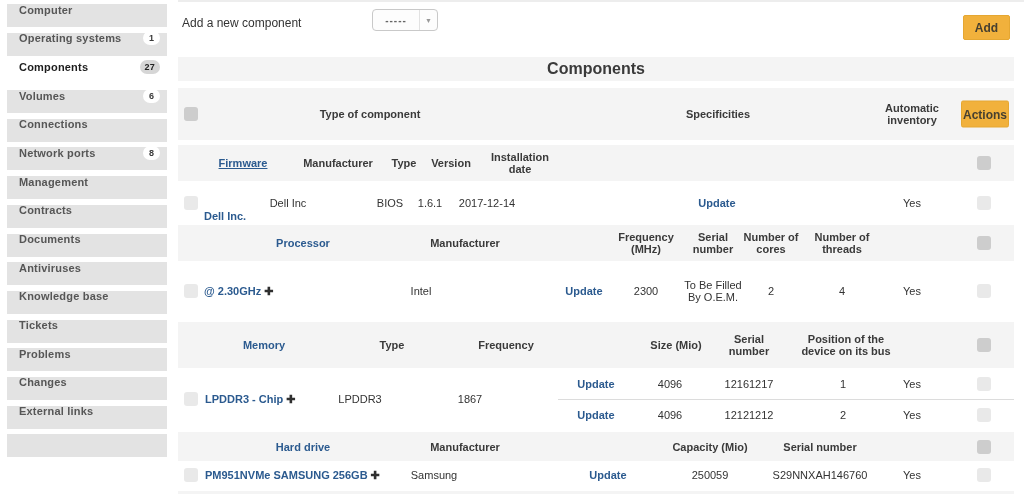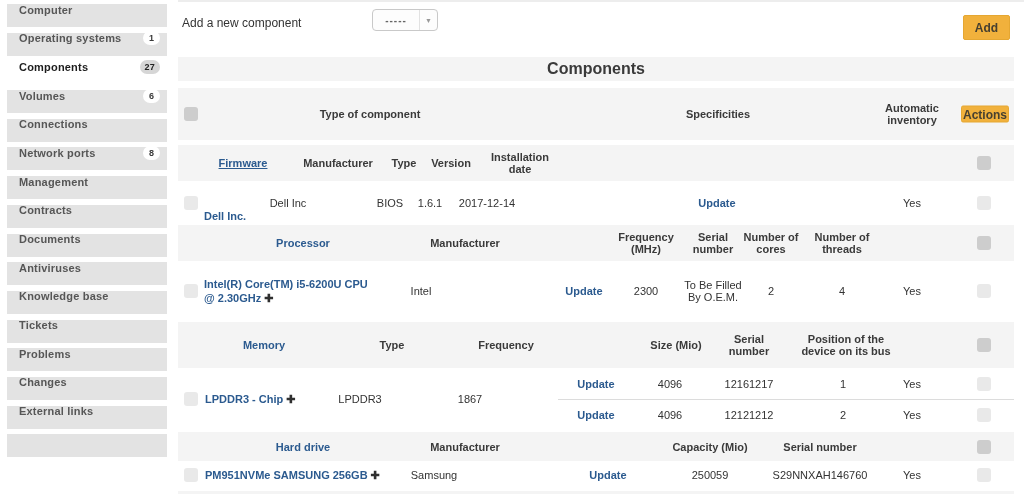--- a/index.html
+++ b/index.html
@@ -55,21 +55,21 @@
   .b { font-weight:bold; color:#3a3a3a; }
   .lk { color:#2b5a8f; font-weight:bold; cursor:pointer; }
   .namecell { line-height:14px; font-weight:bold; color:#2b5a8f; cursor:pointer; }
   .namecell .nline { display:block; }
   .plus { color:#2f2f2f; font-weight:bold; margin-left:3px; }
   .chk { position:absolute; top:50%; transform:translateY(-50%); width:14px; height:14px; border-radius:3px; cursor:pointer; }
   .chk.d { background:#cdcdcd; }
   .chk.l { background:#e9e9e9; }
   .chk.left { left:6px; }
   .chk.right { left:799px; }
-  #actions-button { position:absolute; left:783px; top:50%; transform:translateY(-50%); width:48px; height:17px; }
+  #actions-button { position:absolute; left:783px; top:50%; transform:translateY(-50%); width:48px; height:27px; }
   .mem-sub { position:absolute; left:0; width:836px; height:31px; }
   .mem-divider { position:absolute; top:31px; left:380px; right:0; height:1px; background:#dcdcdc; }
   .title-center { position:absolute; left:0; right:0; top:50%; transform:translateY(-50%); text-align:center; }
 </style>
 </head>
 <body>
 
 <nav id="sidebar">
     <div class="side-item">
     <span class="side-label">Computer</span>
@@ -189,21 +189,20 @@
     <span class="c b w" style="left:468px; width:72px;">Frequency (MHz)</span>
     <span class="c b w" style="left:535px; width:56px;">Serial number</span>
     <span class="c b w" style="left:593px; width:58px;">Number of cores</span>
     <span class="c b w" style="left:664px; width:72px;">Number of threads</span>
     <span class="chk d right"></span>
   </div>
 
   <div class="row" style="top:204px; height:59px;">
     <span class="chk l left"></span>
     <span class="cl namecell" style="left:26px;">
-      <span class="nline">Intel(R) Core(TM) i5-6200U CPU</span>
       <span class="nline"><span>@ 2.30GHz</span><span class="plus">✚</span></span>
     </span>
     <span class="c" style="left:243px;">Intel</span>
     <span class="c lk" style="left:406px;">Update</span>
     <span class="c" style="left:468px;">2300</span>
     <span class="c w" style="left:535px; width:64px;">To Be Filled By O.E.M.</span>
     <span class="c" style="left:593px;">2</span>
     <span class="c" style="left:664px;">4</span>
     <span class="c" style="left:734px;">Yes</span>
     <span class="chk l right"></span>

